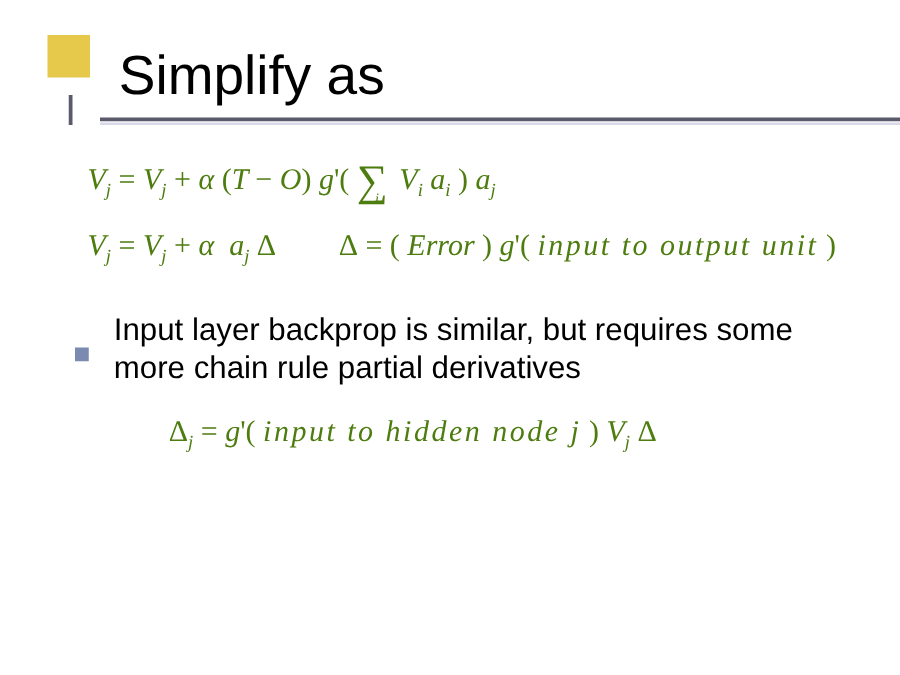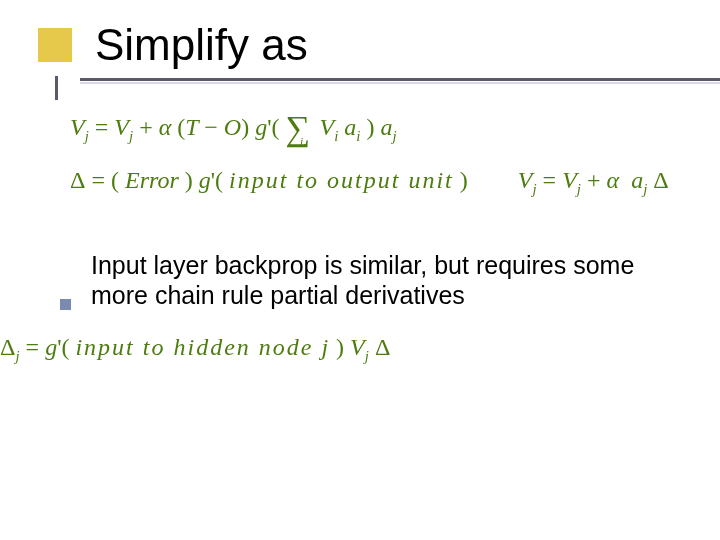--- a/index.html
+++ b/index.html
@@ -7,21 +7,21 @@
     padding: 0;
     width: 720px;
     height: 540px;
     background: #fff;
     font-family: Verdana, Geneva, sans-serif;
     position: relative;
     overflow: hidden;
   }
   .title-area {
     position: relative;
-    padding-top: 20px;
+    padding-top: 36px;
     padding-left: 45px;
   }
   .gold-square {
     position: absolute;
     left: 38px;
     top: 28px;
     width: 34px;
     height: 34px;
     background: #e6c84a;
     z-index: 1;
@@ -74,43 +74,44 @@
   }
   .eq-block2 {
     margin-left: 70px;
     margin-top: 22px;
     display: flex;
     align-items: baseline;
     gap: 50px;
   }
   .bullet-row {
     display: flex;
-    align-items: flex-end;
+    align-items: center;
     margin-left: 60px;
     margin-right: 35px;
-    margin-top: 52px;
+    margin-top: 34px;
   }
   .bullet-sq {
     width: 11px;
     height: 11px;
     background: #7a8ab0;
     margin-top: 9px;
     margin-right: 20px;
     flex-shrink: 0;
   }
   .bullet-text {
     font-size: 25px;
     line-height: 1.2;
     color: #000;
   }
   .eq-block3 {
     margin-left: 95px;
     margin-top: 30px;
   }
   .eq-block4 {
+    margin-left: 135px;
     margin-top: 24px;
   }
   .sub {
     font-size: 0.62em;
     vertical-align: sub;
     font-style: italic;
   }
   .upright {
     font-style: normal;
   }
@@ -158,38 +159,38 @@
     <span>g</span><span class="upright">'</span><span class="upright">(</span>
     <span class="sigma">∑</span><span class="sum-i">i</span>
     <span>V</span><span class="sub">i</span>
     <span>a</span><span class="sub">i</span>
     <span class="upright">)</span>
     <span>a</span><span class="sub">j</span>
   </div>
 
   <div class="eq-block2">
     <div class="eq">
+      <span>V</span><span class="sub">j</span>
+      <span class="upright">=</span>
+      <span>V</span><span class="sub">j</span>
+      <span class="upright">+</span>
+      <span>α</span>&nbsp;
+      <span>a</span><span class="sub">j</span>
+      <span class="upright">Δ</span>
+    </div>
+    <div class="eq">
       <span class="upright">Δ</span>
       <span class="upright">=</span>
       <span class="upright">(</span>
       <span>Error</span>
       <span class="upright">)</span>
       <span>g</span><span class="upright">'</span><span class="upright">(</span>
       <span class="spaced-letters">input to output unit</span>
       <span class="upright">)</span>
     </div>
-    <div class="eq">
-      <span>V</span><span class="sub">j</span>
-      <span class="upright">=</span>
-      <span>V</span><span class="sub">j</span>
-      <span class="upright">+</span>
-      <span>α</span>&nbsp;
-      <span>a</span><span class="sub">j</span>
-      <span class="upright">Δ</span>
-    </div>
   </div>
 
   <div class="bullet-row">
     <div class="bullet-sq"></div>
     <div class="bullet-text">Input layer backprop is similar, but requires some more chain rule partial derivatives</div>
   </div>
 
 
   <div class="eq eq-block4">
     <span class="upright">Δ</span><span class="sub">j</span>

